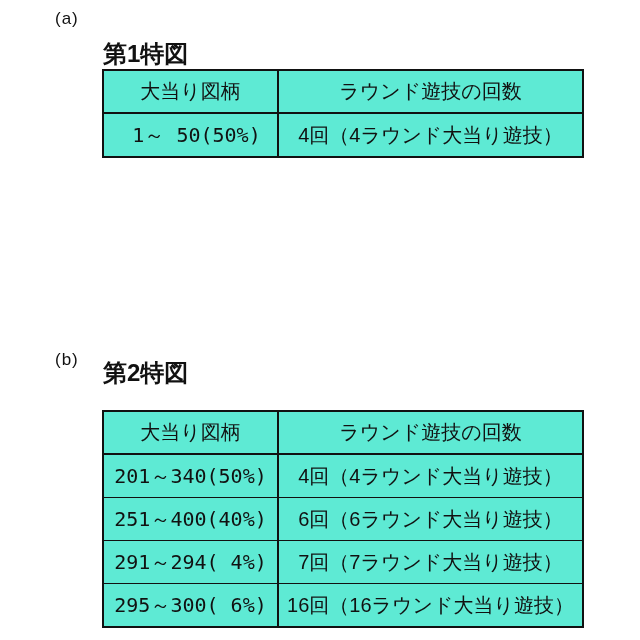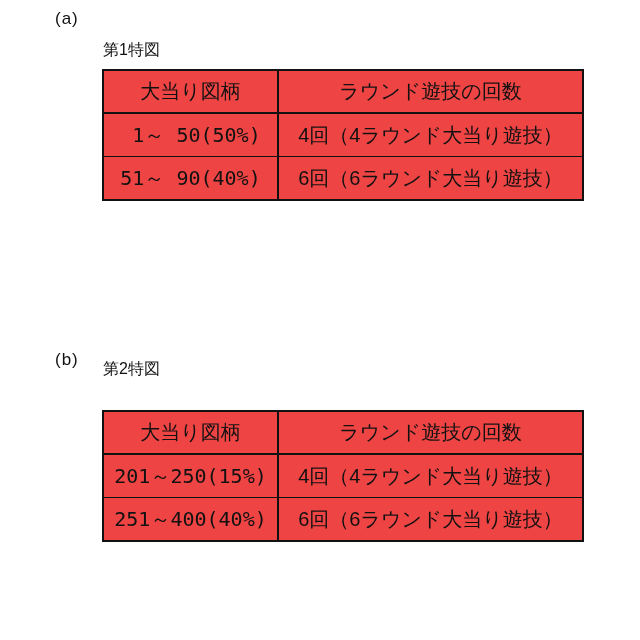--- a/index.html
+++ b/index.html
@@ -18,29 +18,30 @@
   .fig-label {
     position: absolute;
     left: 55px;
     font-size: 17px;
     line-height: 1.15;
     letter-spacing: 1px;
   }
   .fig-title {
     position: absolute;
     left: 103px;
-    font-size: 16px;
+    font-size: 24px;
     line-height: 1.1;
+    font-weight: bold;
   }
   .fig-table {
     position: absolute;
     left: 102px;
     border-collapse: collapse;
     table-layout: fixed;
-    background: #ef4444;
+    background: #5eead4;
     border: 2px solid #111111;
   }
   .fig-table th,
   .fig-table td {
     border: 1px solid #111111;
     text-align: center;
     vertical-align: middle;
     padding: 0;
     font-weight: normal;
     font-size: 20px;
@@ -88,45 +89,49 @@
     <tr>
       <th>大当り図柄</th>
       <th>ラウンド遊技の回数</th>
     </tr>
   </thead>
   <tbody>
     <tr>
       <td class="sym-cell"> 1～ 50(50%)</td>
       <td>4回（4ラウンド大当り遊技）</td>
     </tr>
-    <tr>
-      <td class="sym-cell">51～ 90(40%)</td>
-      <td>6回（6ラウンド大当り遊技）</td>
-    </tr>
   </tbody>
 </table>
 
 <div id="label-b" class="fig-label">(b)</div>
 
 <div id="title-b" class="fig-title">第2特図</div>
 
 <table id="table-b" class="fig-table">
   <colgroup>
       <col class="col-symbol">
       <col class="col-rounds">
     </colgroup>
   <thead>
     <tr>
       <th>大当り図柄</th>
       <th>ラウンド遊技の回数</th>
     </tr>
   </thead>
   <tbody>
     <tr>
-      <td class="sym-cell">201～250(15%)</td>
+      <td class="sym-cell">201～340(50%)</td>
       <td>4回（4ラウンド大当り遊技）</td>
     </tr>
     <tr>
       <td class="sym-cell">251～400(40%)</td>
       <td>6回（6ラウンド大当り遊技）</td>
     </tr>
+    <tr>
+      <td class="sym-cell">291～294( 4%)</td>
+      <td>7回（7ラウンド大当り遊技）</td>
+    </tr>
+    <tr>
+      <td class="sym-cell">295～300( 6%)</td>
+      <td>16回（16ラウンド大当り遊技）</td>
+    </tr>
   </tbody>
 </table>
 
 </body></html>

